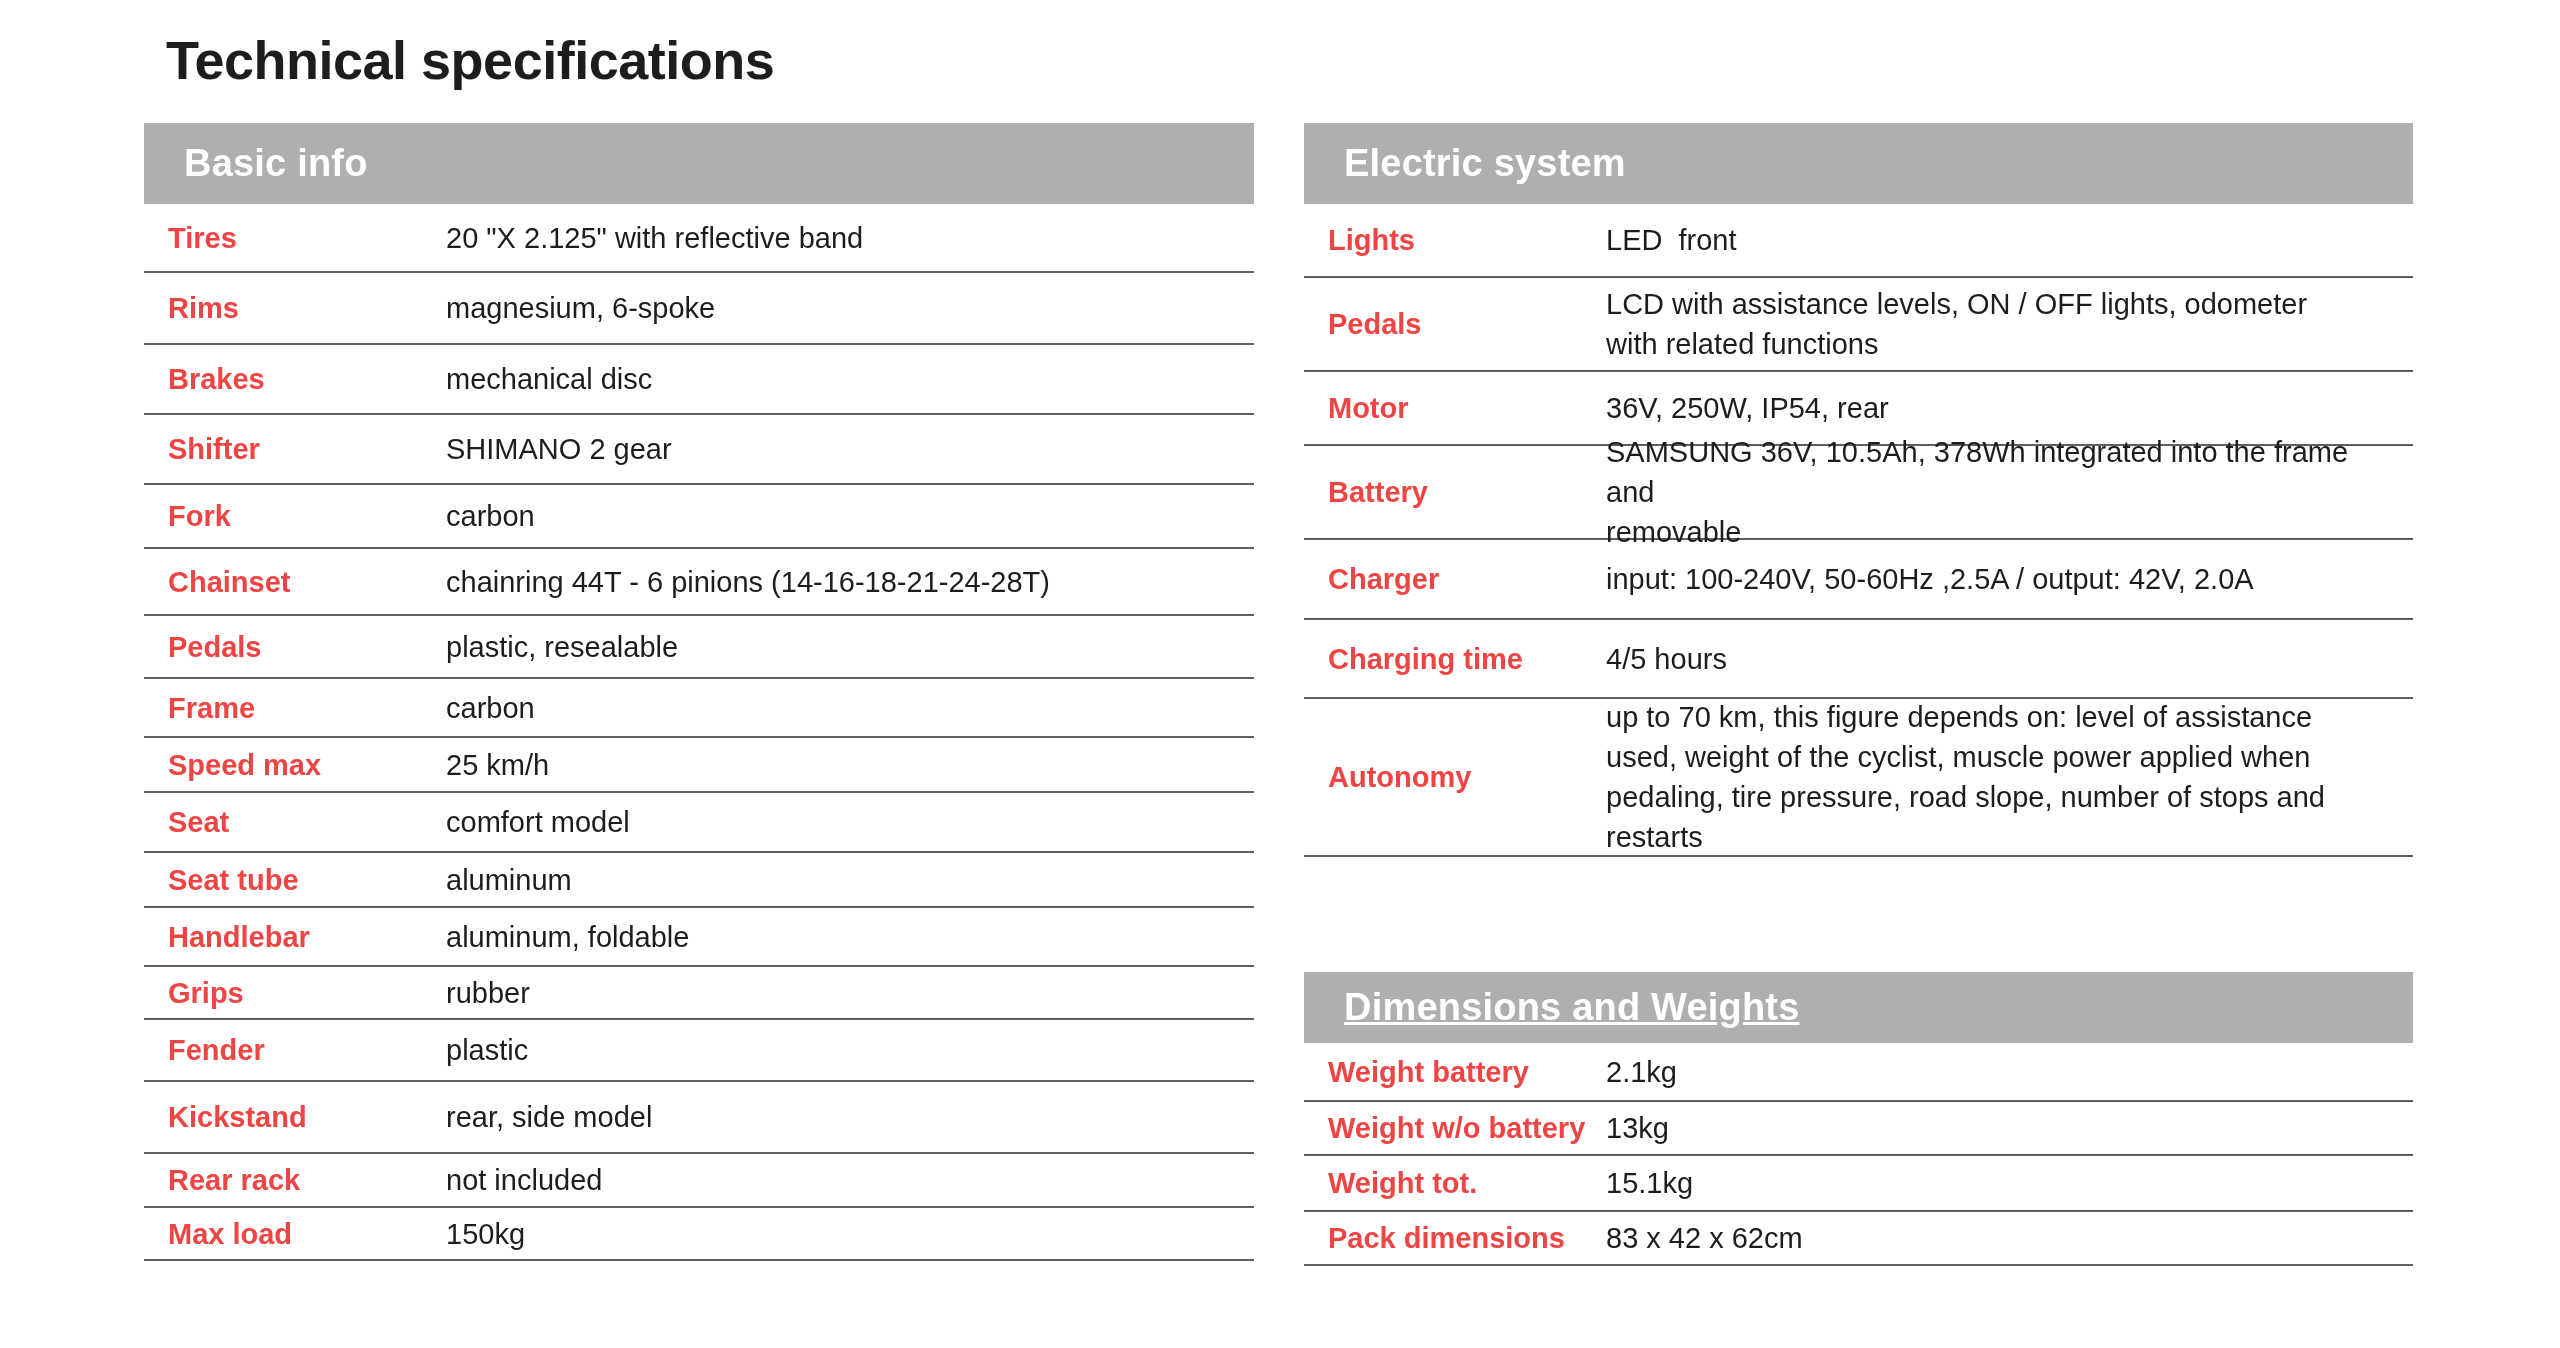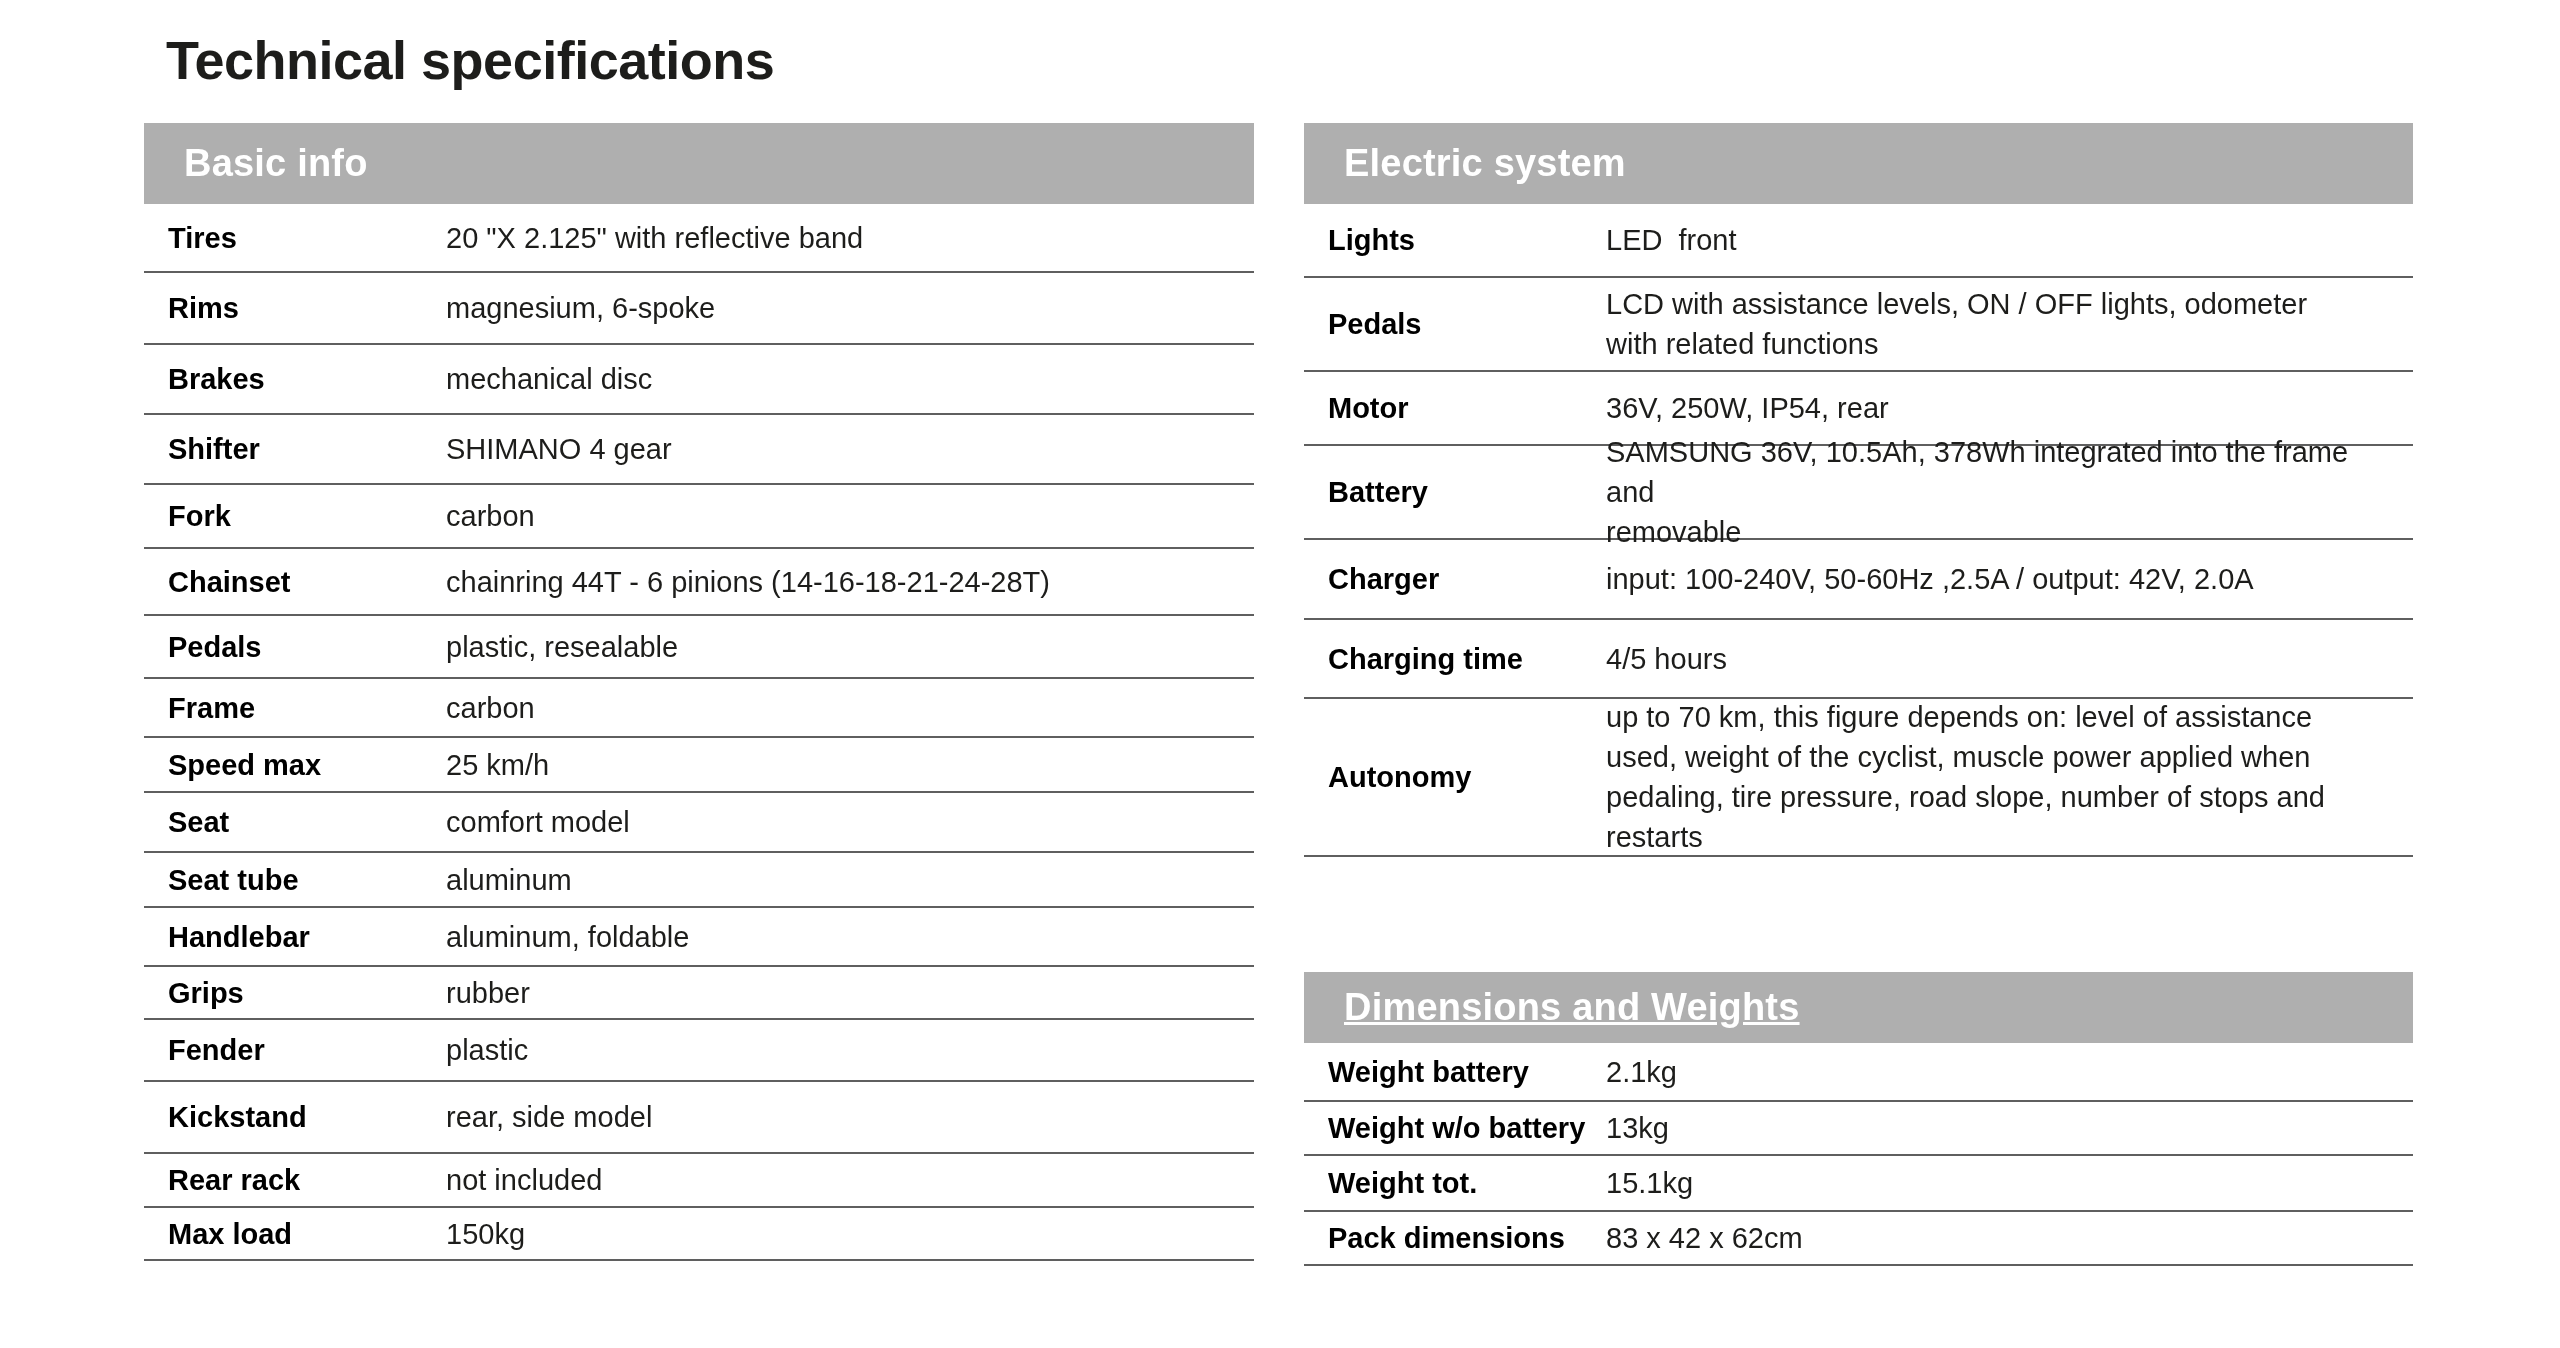--- a/index.html
+++ b/index.html
@@ -50,21 +50,21 @@
     border-bottom: 2px solid #5f5f5f;
   }
   .cell { box-sizing: border-box; }
   .label {
     flex: 0 0 302px;
     width: 302px;
     padding-left: 24px;
     font-size: 29px;
     font-weight: 700;
     line-height: 36px;
-    color: #000000;
+    color: #ef4444;
   }
   .value {
     flex: 1 1 auto;
     font-size: 29px;
     font-weight: 400;
     line-height: 40px;
     color: #1d1d1b;
     white-space: pre-wrap;
     padding-right: 12px;
   }
@@ -86,21 +86,21 @@
     <div class="row" style="height:72px">
       <div class="cell label">Rims</div>
       <div class="cell value">magnesium, 6-spoke</div>
     </div>
     <div class="row" style="height:70px">
       <div class="cell label">Brakes</div>
       <div class="cell value">mechanical disc</div>
     </div>
     <div class="row" style="height:70px">
       <div class="cell label">Shifter</div>
-      <div class="cell value">SHIMANO 4 gear</div>
+      <div class="cell value">SHIMANO 2 gear</div>
     </div>
     <div class="row" style="height:64px">
       <div class="cell label">Fork</div>
       <div class="cell value">carbon</div>
     </div>
     <div class="row" style="height:67px">
       <div class="cell label">Chainset</div>
       <div class="cell value">chainring 44T - 6 pinions (14-16-18-21-24-28T)</div>
     </div>
     <div class="row" style="height:63px">

